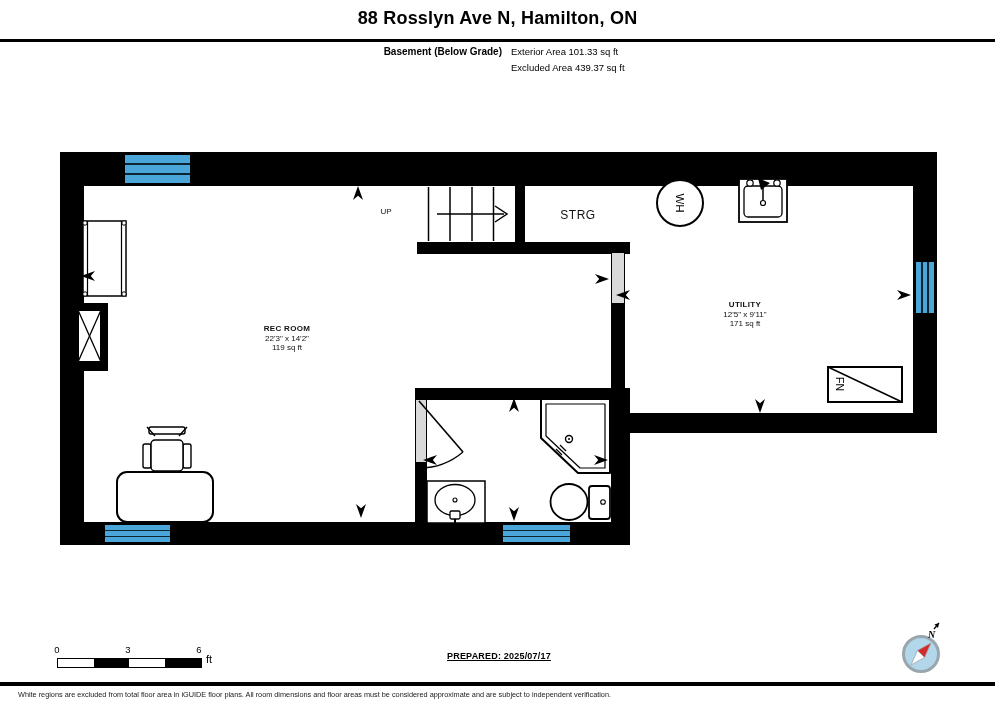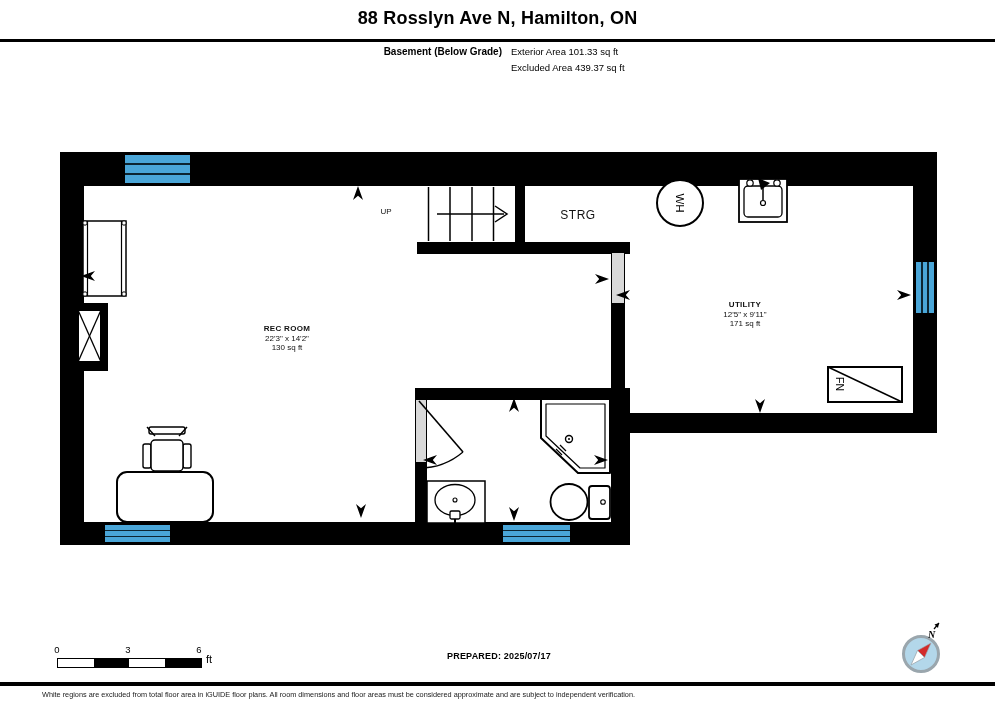--- a/index.html
+++ b/index.html
@@ -25,23 +25,23 @@
   .arr.left{transform:scaleX(-1);} .arr.up{transform:rotate(-90deg);} .arr.down{transform:rotate(90deg);}
   .lbl{position:absolute;text-align:center;font-size:8px;line-height:9.5px;color:#111;}
   .lbl .rm{letter-spacing:.3px;font-weight:bold;}
   .small-lbl{position:absolute;font-size:8px;color:#111;text-align:center;}
   .fixsvg{position:absolute;left:0;top:0;pointer-events:none;}
   
   .tick{position:absolute;width:14px;text-align:center;font-size:9.5px;}
   .bar{position:absolute;left:57px;top:658px;width:143px;height:8px;border:1.2px solid #000;
        background:linear-gradient(to right,#fff 0 25%,#000 25% 50%,#fff 50% 75%,#000 75% 100%);}
   .unit{position:absolute;left:206px;top:653px;font-size:11px;}
-  .prepared{position:absolute;left:447px;top:651px;font-size:9px;font-weight:600;letter-spacing:.2px;}
+  .prepared{position:absolute;left:447px;top:651px;font-size:9px;font-weight:600;letter-spacing:.2px;text-decoration:underline;}
   .ftr-rule{position:absolute;left:0;top:682px;width:995px;height:3.5px;background:#000;}
-  .disclaimer{position:absolute;left:42px;top:690px;width:930px;font-size:7.3px;color:#1a1a1a;}
+  .disclaimer{position:absolute;left:18px;top:690px;width:930px;font-size:7.3px;color:#1a1a1a;}
 </style>
 </head>
 <body>
 
 <div class="canvas">
 
   <div class="title">88 Rosslyn Ave N, Hamilton, ON</div>
   <div class="hdr-rule"></div>
   <div class="floor-label">Basement (Below Grade)</div>
   <div class="area-line1">Exterior Area 101.33 sq ft</div>
@@ -177,21 +177,21 @@
   <div class="arr" style="left:594px;top:455px"></div>
   <div class="arr down" style="left:507px;top:509px"></div>
   <div class="arr down" style="left:354px;top:506px"></div>
 
   <div class="small-lbl" style="left:374px;top:207px;width:24px">UP</div>
   <div class="small-lbl" style="left:553px;top:208px;width:50px;font-size:12px;letter-spacing:.5px">STRG</div>
 
   <div class="lbl" style="left:212px;top:324px;width:150px">
     <div class="rm">REC ROOM</div>
     <div>22'3" x 14'2"</div>
-    <div>130 sq ft</div>
+    <div>119 sq ft</div>
   </div>
   <div class="lbl" style="left:670px;top:300px;width:150px">
     <div class="rm">UTILITY</div>
     <div>12'5" x 9'11"</div>
     <div>171 sq ft</div>
   </div>
 
   <div class="tick" style="left:50px;top:644px">0</div>
   <div class="tick" style="left:121px;top:644px">3</div>
   <div class="tick" style="left:192px;top:644px">6</div>

